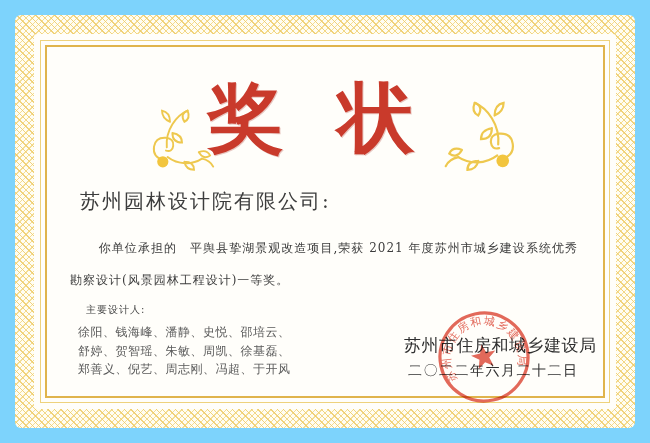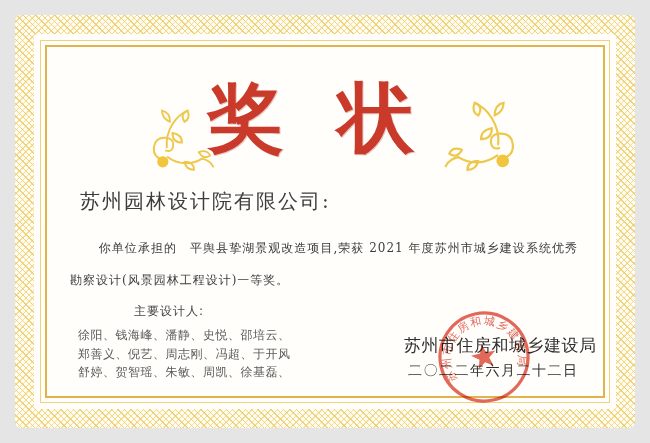--- a/index.html
+++ b/index.html
@@ -5,21 +5,21 @@
   html,body{margin:0;padding:0;}
   body{
     width:650px;height:443px;
     font-family:"DejaVu Serif","Liberation Serif",serif;
     background:#ffffff;
     position:relative;
     overflow:hidden;
   }
   .canvas{
     position:absolute;inset:0;
-    background:#e5e5e5;
+    background:#7dd3fc;
   }
   
   .lattice{
     position:absolute;inset:15px;
     border-radius:6px;
     background:
       repeating-linear-gradient(45deg,  rgba(238,203,104,.85) 0 1px, transparent 1px 4.5px),
       repeating-linear-gradient(-45deg, rgba(243,215,130,.85) 0 1px, transparent 1px 4.5px),
       #fffdf2;
   }
@@ -56,21 +56,21 @@
     position:absolute;left:70px;top:232px;width:508px;
     font-size:12px;line-height:32px;color:#3c3c3c;
     text-align:justify;text-indent:2.4em;letter-spacing:1px;
     margin:0;
   }
   .designers{
     position:absolute;left:86px;top:303px;
     font-family:"DejaVu Sans","Liberation Sans",sans-serif;
   }
   .designers .label{
-    font-size:12px;color:#444444;letter-spacing:1px;margin-bottom:6px;margin-left:48px;
+    font-size:10px;color:#444444;letter-spacing:1px;margin-bottom:6px;
   }
   .designers .line{
     font-size:12px;color:#5a5a5a;line-height:18.5px;letter-spacing:.5px;
     margin-left:-8px;
   }
   .issuer{
     position:absolute;left:404px;top:334px;
     font-size:17px;color:#2f2f2f;letter-spacing:.5px;
   }
   .date{
@@ -126,22 +126,22 @@
 
   <div class="title">奖 状</div>
 
   <div class="recipient">苏州园林设计院有限公司:</div>
 
   <p class="body-text">你单位承担的　平舆县挚湖景观改造项目,荣获 2021 年度苏州市城乡建设系统优秀勘察设计(风景园林工程设计)一等奖。</p>
 
   <div class="designers">
     <div class="label">主要设计人:</div>
     <div class="line">徐阳、钱海峰、潘静、史悦、邵培云、</div>
+    <div class="line">舒婷、贺智瑶、朱敏、周凯、徐基磊、</div>
     <div class="line">郑善义、倪艺、周志刚、冯超、于开风</div>
-    <div class="line">舒婷、贺智瑶、朱敏、周凯、徐基磊、</div>
   </div>
 
   <div class="issuer">苏州市住房和城乡建设局</div>
   <div class="date">二〇二二年六月二十二日</div>
 
   <svg class="seal" viewBox="0 0 120 120">
     <g transform="rotate(-12 60 60)" fill="#dd4f3f">
       <circle cx="60" cy="60" r="44" fill="none" stroke="#dd4f3f" stroke-width="3.2"></circle>
       <polygon points="60,47 63.1,55.7 72.4,56 65,61.7 67.6,70.6 60,65.4 52.4,70.6 55,61.7 47.6,56 56.9,55.7"></polygon>
       <defs>

